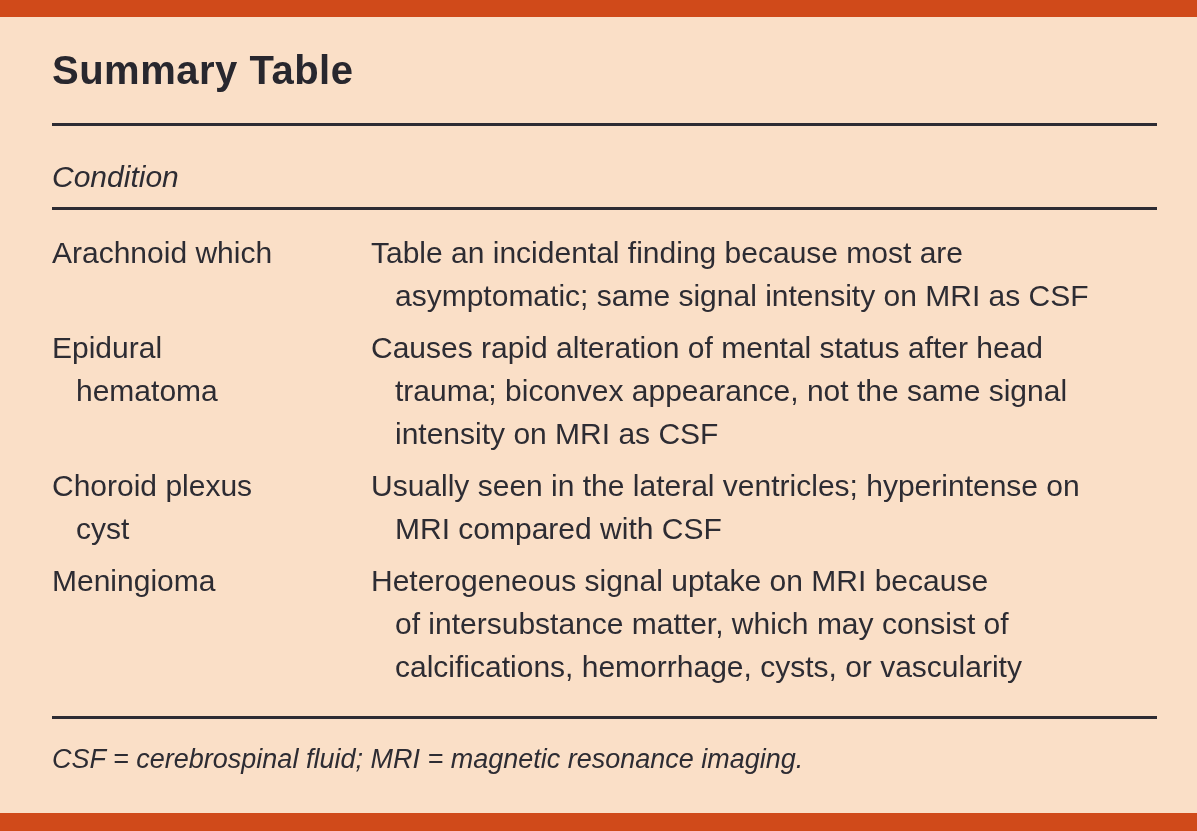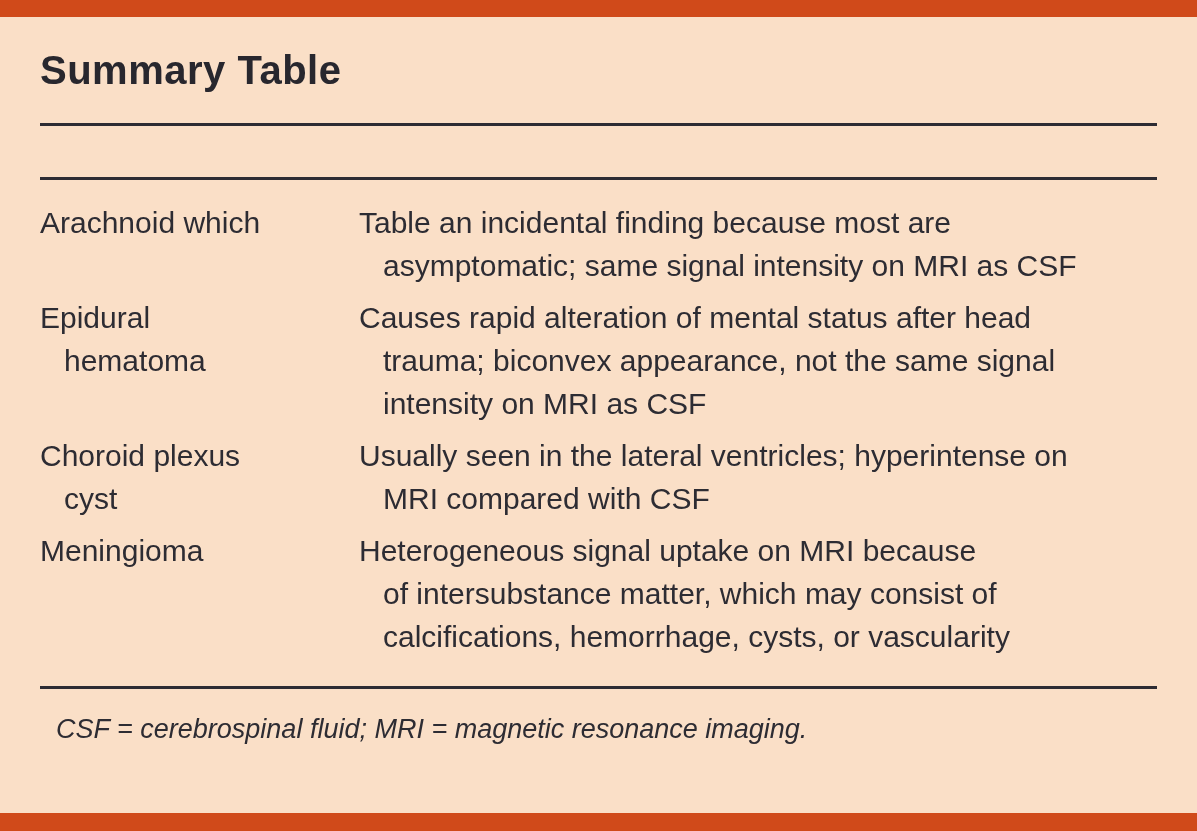--- a/index.html
+++ b/index.html
@@ -16,21 +16,21 @@
     background: #fadfc7;
   }
   .accent-bar {
     position: absolute; left: 0; width: 100%;
     background: #d04a1a;
   }
   .accent-bar.top { top: 0; height: 17px; }
   .accent-bar.bottom { bottom: 0; height: 18px; }
   .content {
     position: absolute;
-    top: 17px; left: 40px; right: 40px;
+    top: 17px; left: 52px; right: 40px;
   }
   .title {
     margin: 33px 0 0 0;
     font-size: 40px;
     font-weight: bold;
     line-height: 1;
     letter-spacing: 0.5px;
     color: #28272e;
   }
   .rule {
@@ -60,37 +60,37 @@
   .cell {
     white-space: pre-line;
     padding-left: 24px;
     text-indent: -24px;
   }
   .footnote {
     margin-top: 24px;
     font-size: 27px;
     font-style: italic;
     line-height: 1.2;
-    margin-left: 16px;
   }
 </style>
 </head>
 <body>
 
 <div class="page">
 
   <div class="accent-bar top"></div>
 
   <div class="content">
 
     <h1 class="title">Summary Table</h1>
 
     <div class="rule title-rule"></div>
 
     <div class="header-row">
+      <div class="col-condition">Condition</div>
     </div>
 
     <div class="rule header-rule"></div>
 
     <div class="rows">
 
       <div class="trow">
         <div class="col-condition cell">Arachnoid which</div>
         <div class="col-characteristics cell">Table an incidental finding because most are
 asymptomatic; same signal intensity on MRI as CSF</div>

